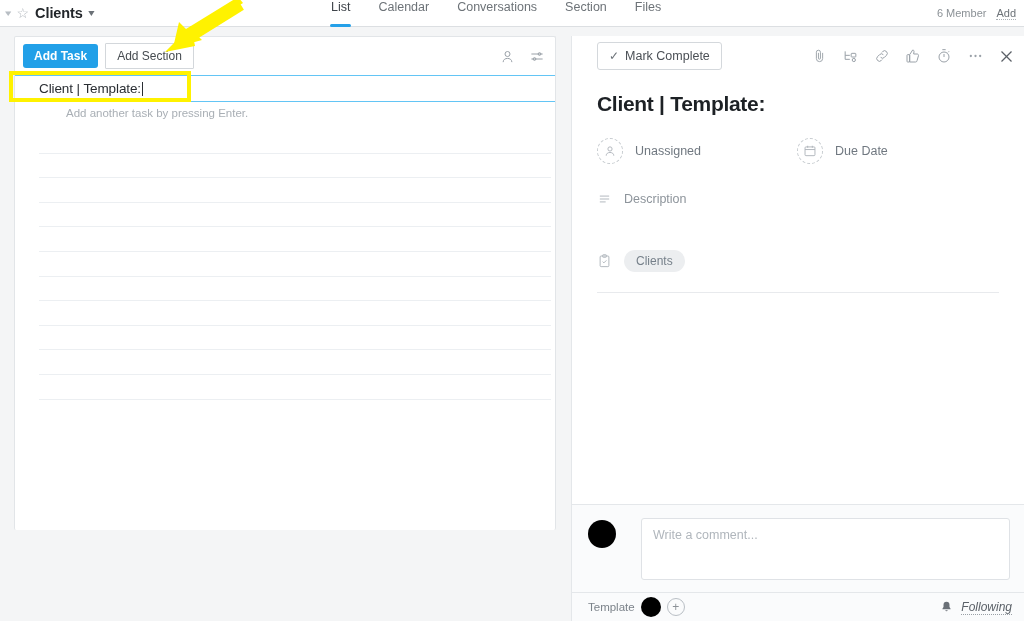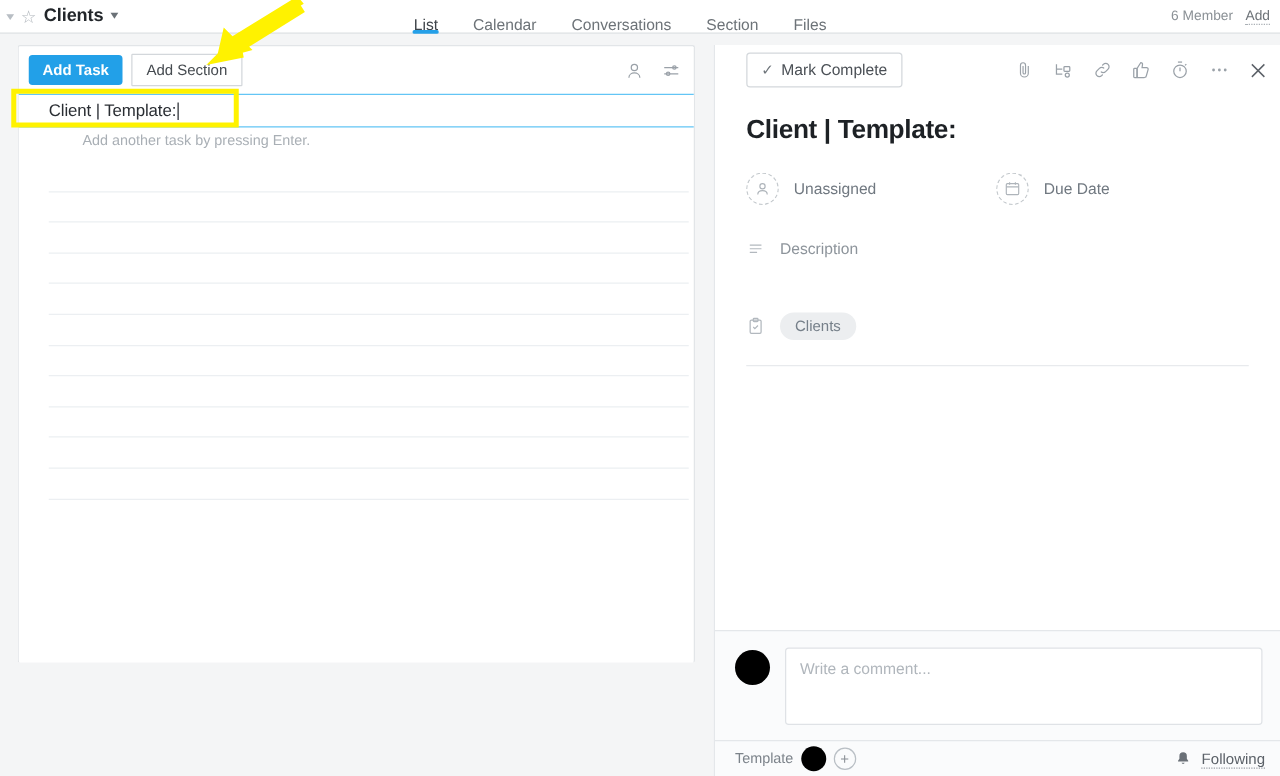--- a/index.html
+++ b/index.html
@@ -37,21 +37,21 @@
   .star-icon { color: #b0b6bc; font-size: 14px; line-height: 1; }
   .proj-title {
     font-size: 14.5px; font-weight: bold; color: #22262a;
     letter-spacing: -0.1px;
   }
   .chev-down { color: #6b7177; font-size: 10px; line-height: 1; transform: scaleX(1.25); }
 
   .tb-tabs { display: flex; align-items: flex-end; height: 27px; gap: 26px; }
   .tab {
     font-size: 12.5px; color: #6d7378;
-    height: 27px; display: flex; align-items: flex-end;
+    height: 27px; display: flex; align-items: flex-start;
     padding: 0 1px; cursor: pointer;
     position: relative;
   }
   .tab.active { color: #3f444a; }
   .tab.active::after {
     content: ""; position: absolute; left: 0; right: 0; bottom: 0;
     height: 2.5px; background: #25a0e8; border-radius: 2px;
   }
   .tb-right {
     margin-left: auto; display: flex; align-items: center; gap: 10px;
@@ -191,21 +191,21 @@
     font-size: 12px; border-radius: 11px;
     padding: 4px 12px; cursor: pointer;
   }
   .detail-filler { flex: 1 1 auto; }
 
   
   .comment-area {
     border-top: 1px solid #e4e7ea;
     background: #fafbfc;
     padding: 13px 14px 12px 16px;
-    display: flex; gap: 12px;
+    display: flex; gap: 25px;
   }
   .avatar-redacted {
     width: 28px; height: 28px; border-radius: 50%;
     background: #000; flex: 0 0 auto; margin-top: 2px;
   }
   .comment-box {
     flex: 1 1 auto; height: 62px;
     background: #fff;
     border: 1px solid #dfe2e6; border-radius: 3px;
     padding: 9px 11px;
@@ -227,20 +227,21 @@
   .add-follower {
     width: 18px; height: 18px; border-radius: 50%;
     border: 1px solid #b9bfc5; color: #8b9197;
     font-size: 12px; line-height: 1;
     display: flex; align-items: center; justify-content: center;
     cursor: pointer;
   }
   .following-wrap {
     margin-left: auto; display: flex; align-items: flex-start; gap: 8px;
     cursor: pointer;
+    font-style: italic;
   }
   .following-text {
     font-size: 12px; color: #5b6168;
     border-bottom: 1px dotted #9aa0a6;
   }
 </style>
 </head>
 <body>
 
 <div id="app">

